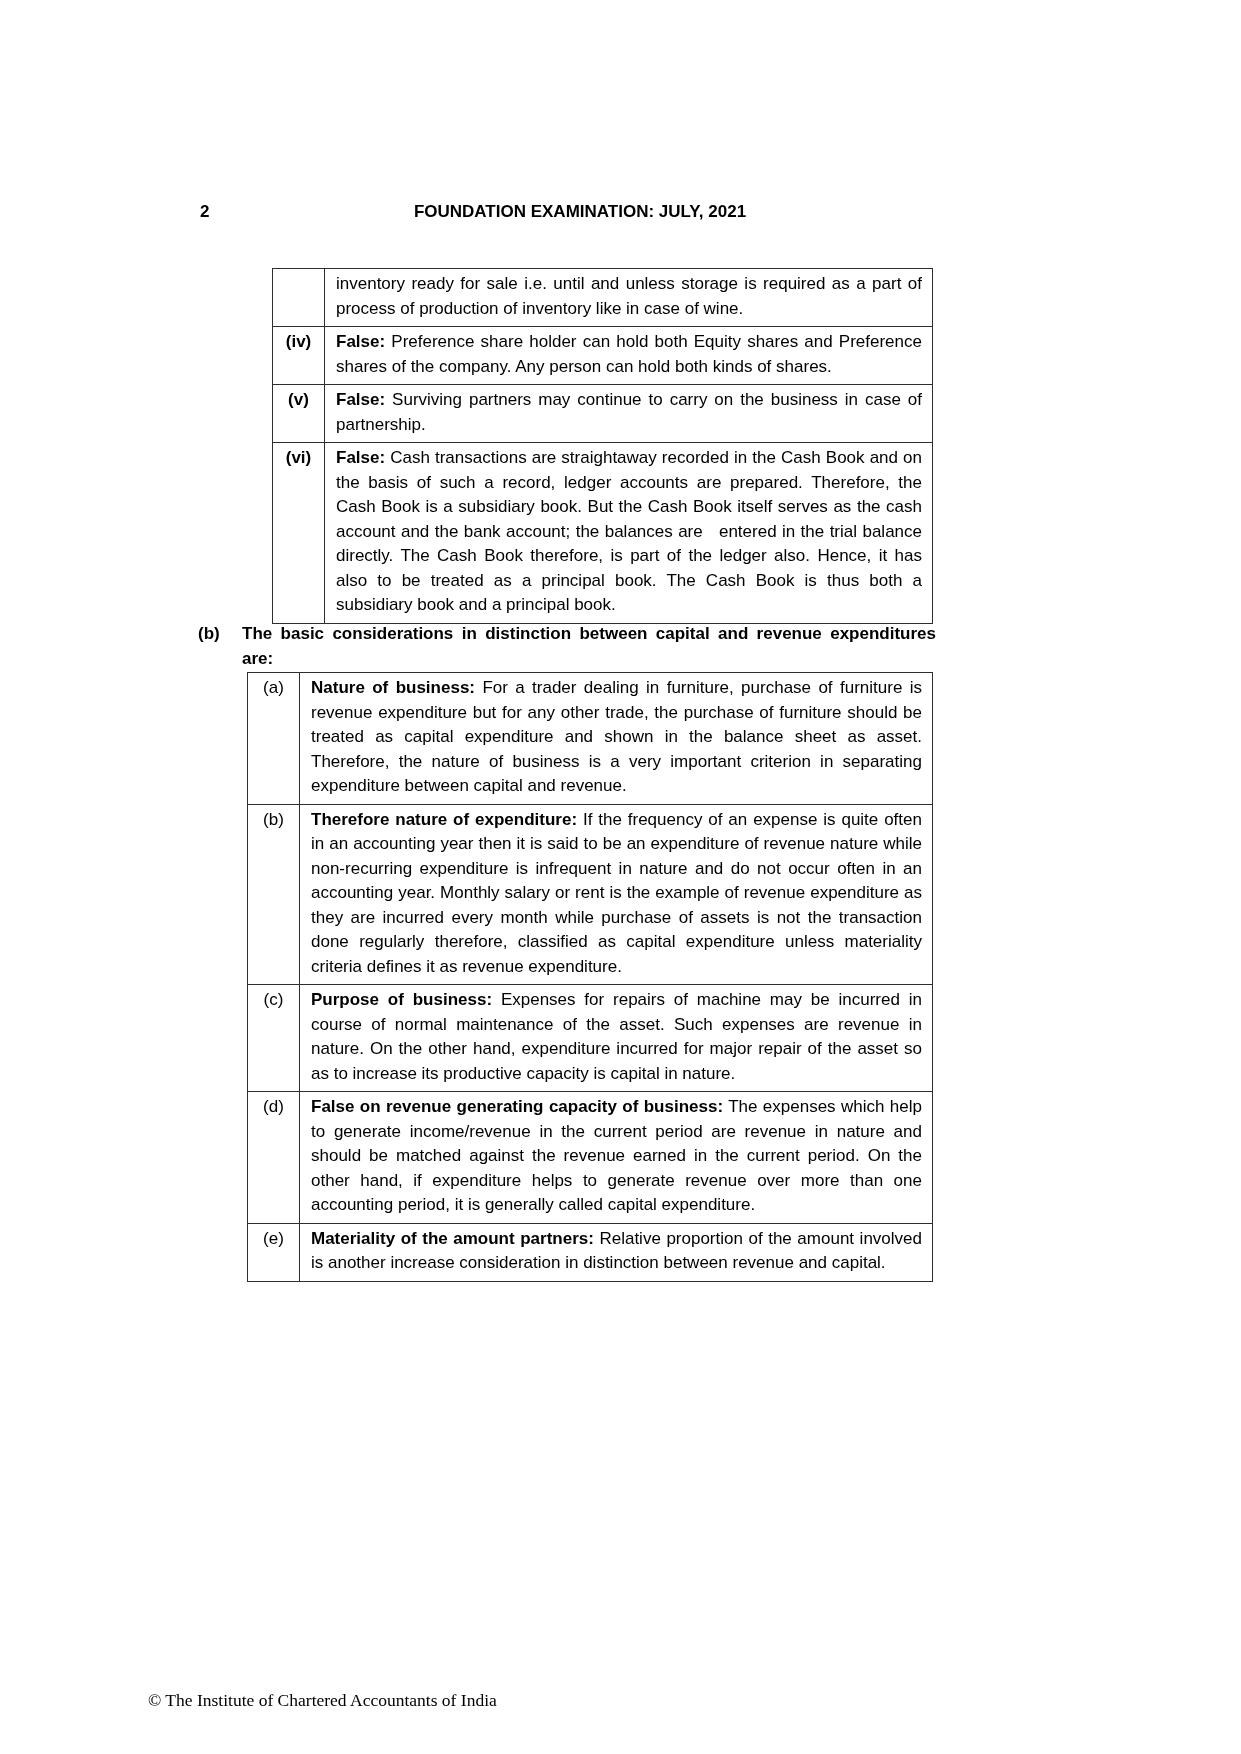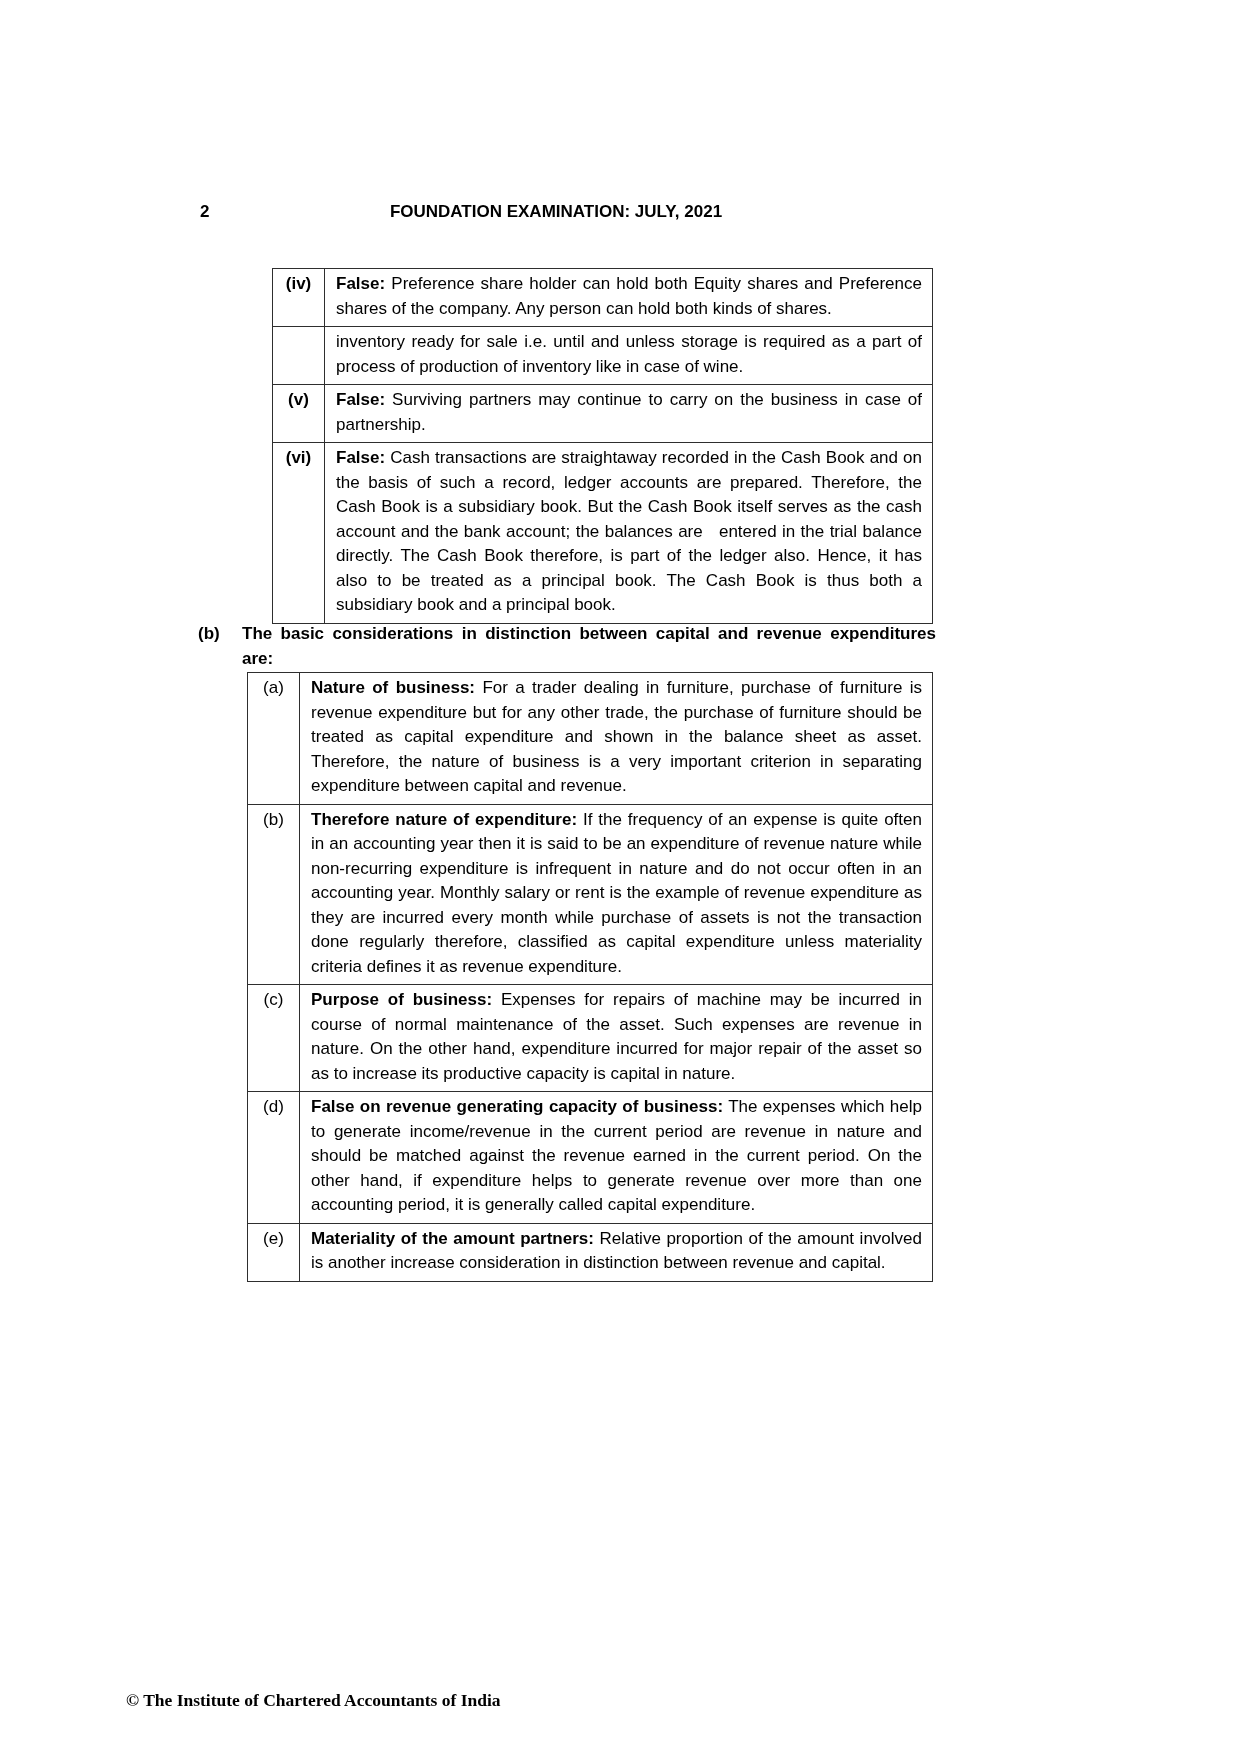--- a/index.html
+++ b/index.html
@@ -13,21 +13,21 @@
   }
   .page-number {
     position: absolute;
     left: 200px;
     top: 202px;
     font-size: 17px;
     font-weight: bold;
   }
   .header-title {
     position: absolute;
-    left: 188px;
+    left: 212px;
     top: 202px;
     width: 736px;
     text-align: center;
     font-size: 17px;
     font-weight: bold;
   }
   table {
     border-collapse: collapse;
     table-layout: fixed;
   }
@@ -67,47 +67,47 @@
     width: 738px;
     display: flex;
     font-size: 17px;
     font-weight: bold;
     line-height: 25px;
   }
   .section-label { flex: none; width: 44px; }
   .section-text { flex: 1; text-align: justify; }
   .footer {
     position: absolute;
-    left: 126px;
+    left: 148px;
     top: 1690px;
     font-family: "Liberation Serif", serif;
     font-size: 17.5px;
-    font-weight: bold;
+    font-weight: normal;
   }
 </style>
 </head>
 <body>
 
 <div class="page-number">2</div>
 <div class="header-title">FOUNDATION EXAMINATION: JULY, 2021</div>
 
 <table class="answers-table">
   <tbody>
     <tr>
+      <td class="label"></td>
+      <td class="content">
+        <span class="lead"></span>
+        <span>inventory ready for sale i.e. until and unless storage is required as a part of process of production of inventory like in case of wine.</span>
+      </td>
+    </tr>
+    <tr>
       <td class="label">(iv)</td>
       <td class="content">
         <span class="lead">False:</span>
         <span>Preference share holder can hold both Equity shares and Preference shares of the company. Any person can hold both kinds of shares.</span>
-      </td>
-    </tr>
-    <tr>
-      <td class="label"></td>
-      <td class="content">
-        <span class="lead"></span>
-        <span>inventory ready for sale i.e. until and unless storage is required as a part of process of production of inventory like in case of wine.</span>
       </td>
     </tr>
     <tr>
       <td class="label">(v)</td>
       <td class="content">
         <span class="lead">False:</span>
         <span>Surviving partners may continue to carry on the business in case of partnership.</span>
       </td>
     </tr>
     <tr>

